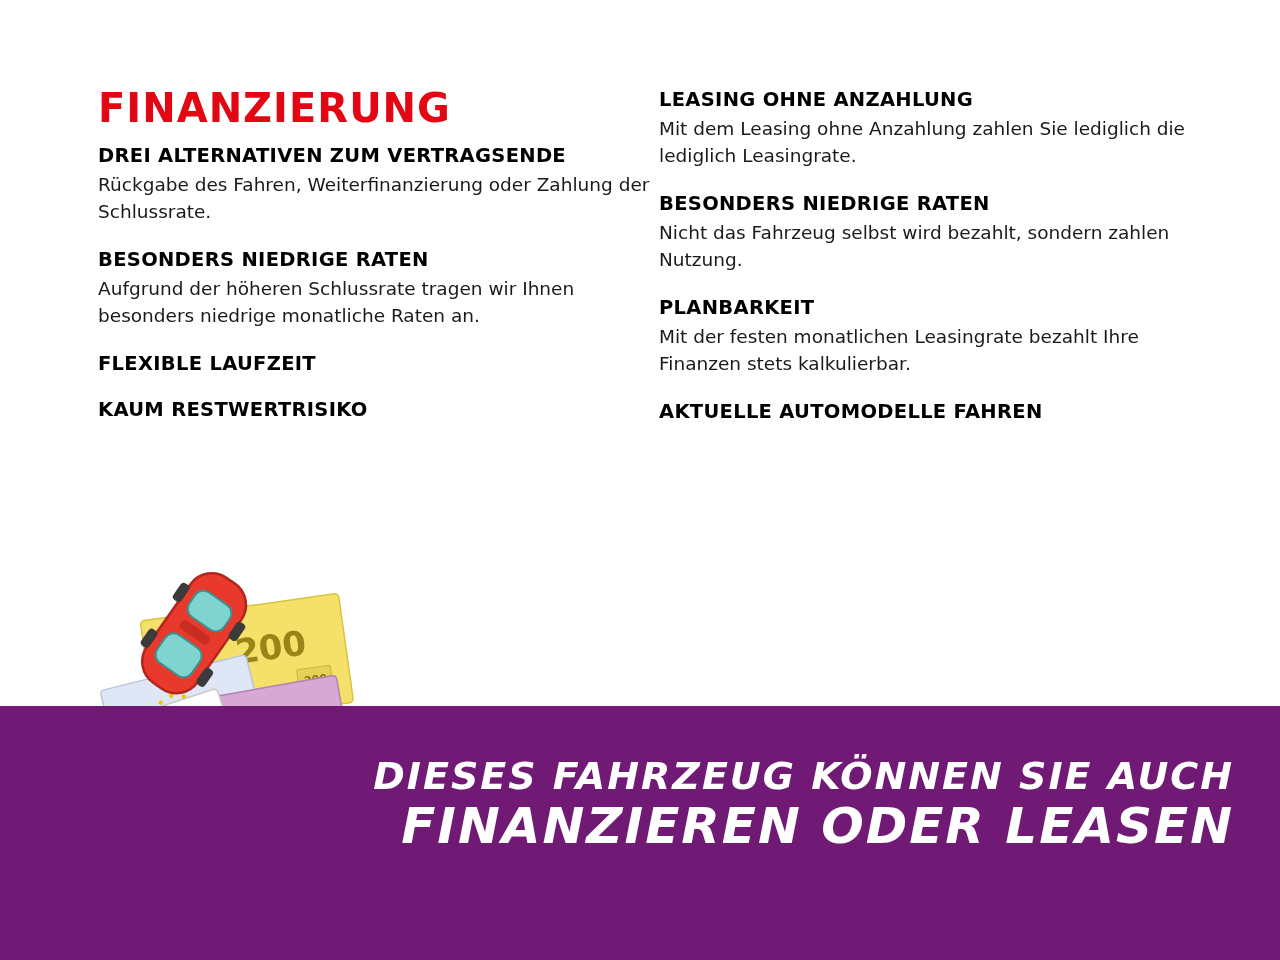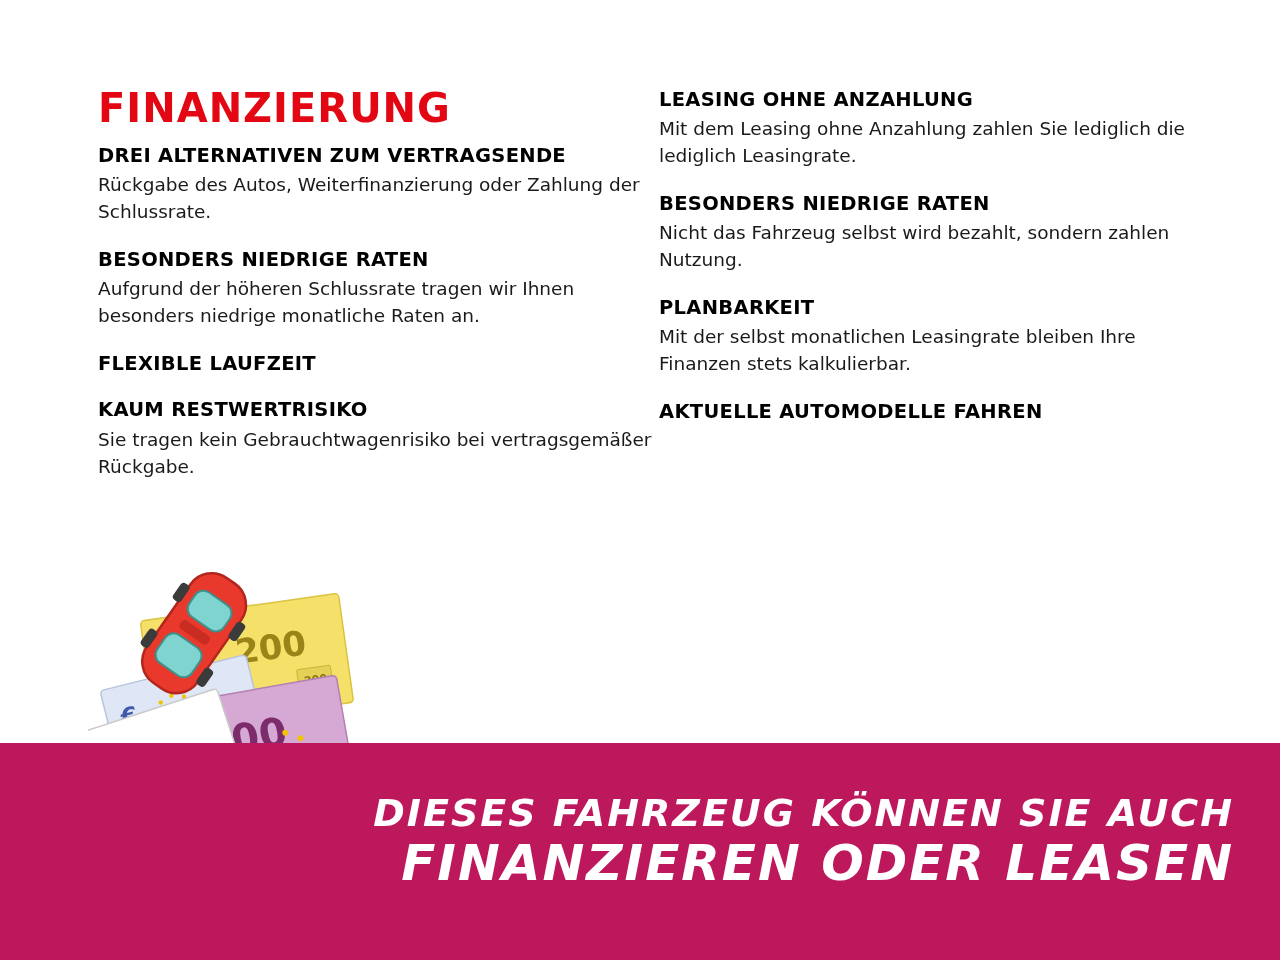--- a/index.html
+++ b/index.html
@@ -79,22 +79,22 @@
     width: 300px;
     height: 260px;
   }
 
   
   .footer {
     position: absolute;
     left: 0;
     bottom: 0;
     width: 1280px;
-    height: 217px;
-    background: #be185d;
+    height: 254px;
+    background: #701a75;
     color: #ffffff;
     box-sizing: border-box;
     text-decoration: underline;
   }
   .footer-inner {
     position: absolute;
     right: 46px;
     top: 50px;
     text-align: right;
   }
@@ -122,53 +122,52 @@
 
 <div class="page">
 
   <div class="columns">
 
     <div class="col">
       <h2 class="col-title">Finanzierung</h2>
 
       <div class="block">
         <h3>DREI ALTERNATIVEN ZUM VERTRAGSENDE</h3>
-        <p>Rückgabe des Autos, Weiterfinanzierung oder Zahlung der Schlussrate.</p>
+        <p>Rückgabe des Fahren, Weiterfinanzierung oder Zahlung der Schlussrate.</p>
       </div>
 
       <div class="block">
         <h3>BESONDERS NIEDRIGE RATEN</h3>
         <p>Aufgrund der höheren Schlussrate tragen wir Ihnen besonders niedrige monatliche Raten an.</p>
       </div>
 
       <div class="block">
         <h3>FLEXIBLE LAUFZEIT</h3>
       </div>
 
       <div class="block">
         <h3>KAUM RESTWERTRISIKO</h3>
-        <p>Sie tragen kein Gebrauchtwagenrisiko bei vertragsgemäßer Rückgabe.</p>
       </div>
     </div>
 
     <div class="col">
 
       <div class="block">
         <h3>LEASING OHNE ANZAHLUNG</h3>
         <p>Mit dem Leasing ohne Anzahlung zahlen Sie lediglich die lediglich Leasingrate.</p>
       </div>
 
       <div class="block">
         <h3>BESONDERS NIEDRIGE RATEN</h3>
         <p>Nicht das Fahrzeug selbst wird bezahlt, sondern zahlen Nutzung.</p>
       </div>
 
       <div class="block">
         <h3>PLANBARKEIT</h3>
-        <p>Mit der selbst monatlichen Leasingrate bleiben Ihre Finanzen stets kalkulierbar.</p>
+        <p>Mit der festen monatlichen Leasingrate bezahlt Ihre Finanzen stets kalkulierbar.</p>
       </div>
 
       <div class="block">
         <h3>AKTUELLE AUTOMODELLE FAHREN</h3>
       </div>
     </div>
   </div>
 
   <div class="illustration">
     <svg width="300" height="260" viewBox="0 0 300 260" xmlns="http://www.w3.org/2000/svg">

